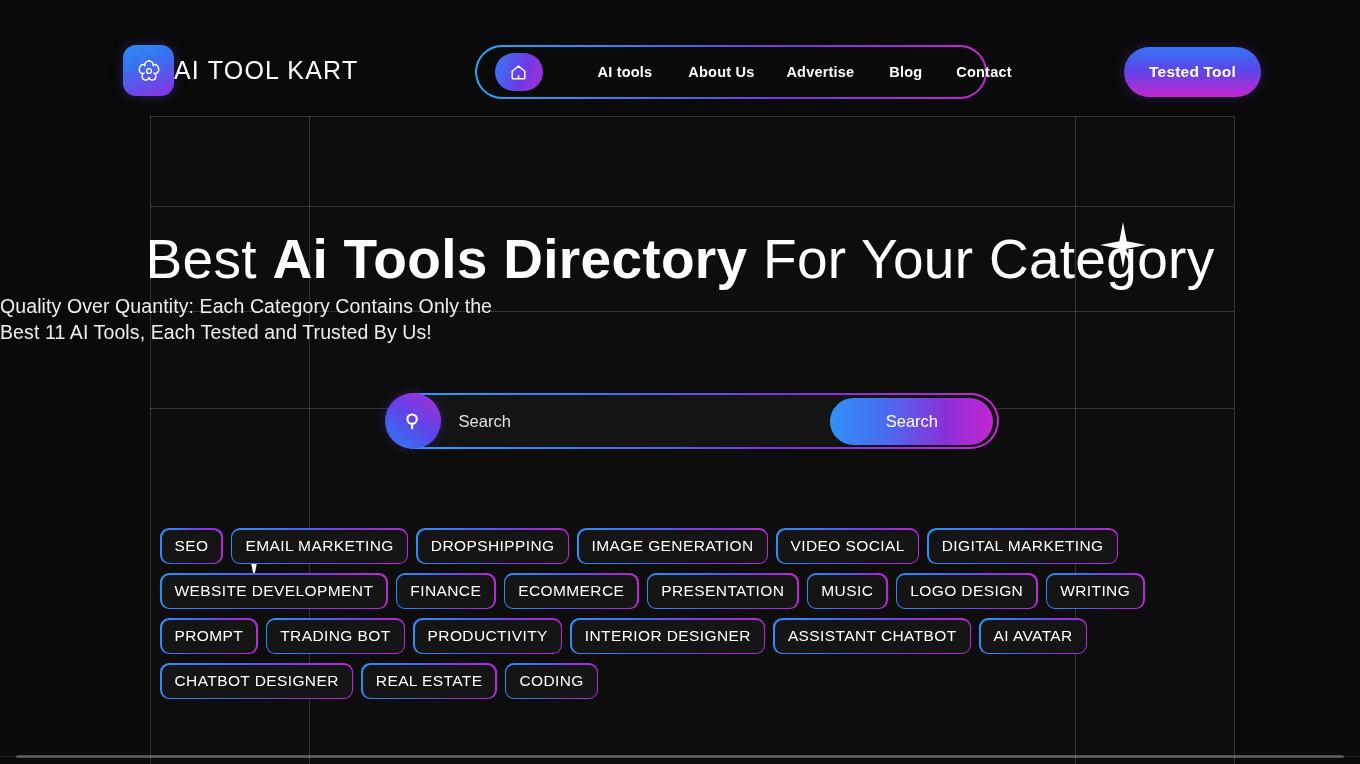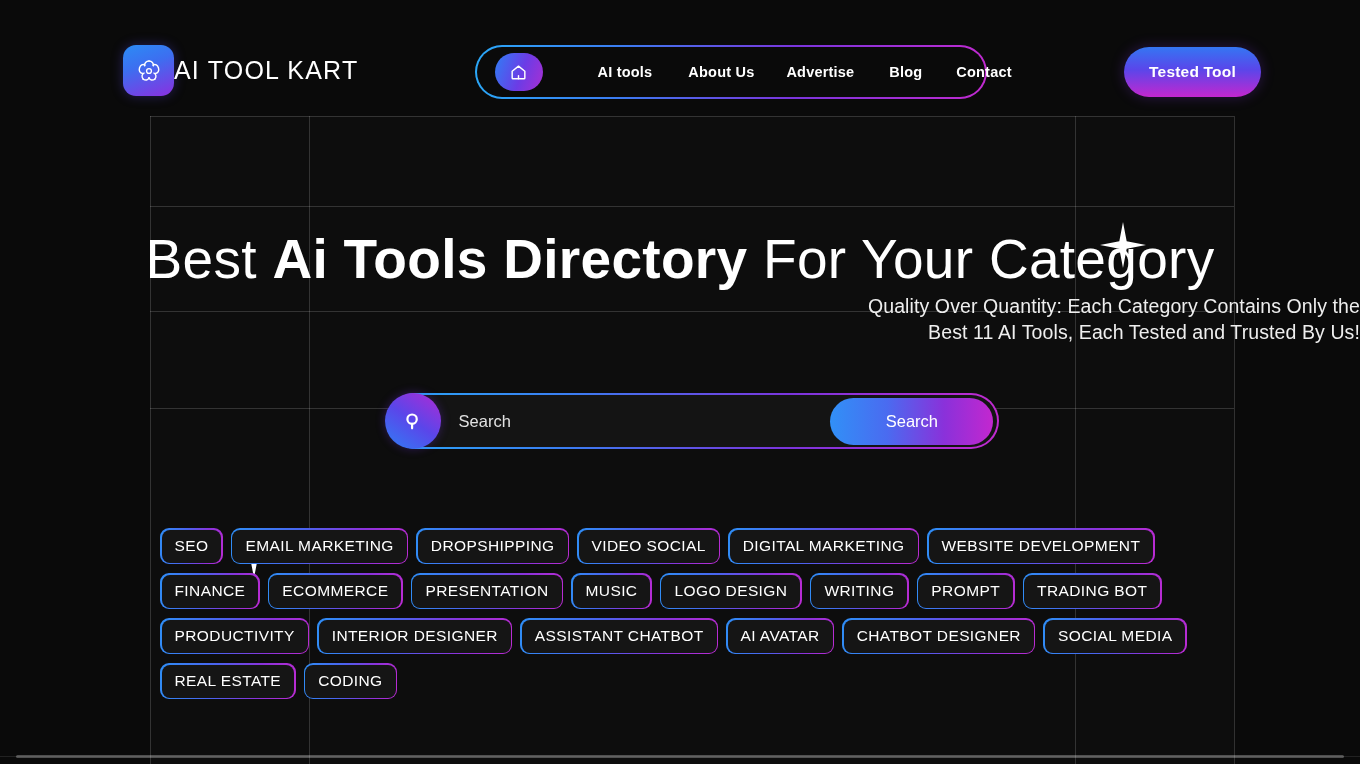--- a/index.html
+++ b/index.html
@@ -184,21 +184,21 @@
     letter-spacing: 0.3px;
     line-height: 52px;
     white-space: nowrap;
   }
   .headline b { font-weight: 700; }
 
   .subhead {
     position: absolute;
     left: 0; top: 293px;
     width: 1360px;
-    text-align: right;
+    text-align: left;
     color: #eeeeee;
     font-size: 19.5px;
     font-weight: 400;
     line-height: 26px;
     letter-spacing: 0.1px;
   }
 
   
   .searchbar {
     position: absolute;
@@ -378,20 +378,23 @@
       <div class="tag">
         <div class="tag-inner">SEO</div>
       </div>
       <div class="tag">
         <div class="tag-inner">EMAIL MARKETING</div>
       </div>
       <div class="tag">
         <div class="tag-inner">DROPSHIPPING</div>
       </div>
       <div class="tag">
+        <div class="tag-inner">IMAGE GENERATION</div>
+      </div>
+      <div class="tag">
         <div class="tag-inner">VIDEO SOCIAL</div>
       </div>
       <div class="tag">
         <div class="tag-inner">DIGITAL MARKETING</div>
       </div>
       <div class="tag">
         <div class="tag-inner">WEBSITE DEVELOPMENT</div>
       </div>
       <div class="tag">
         <div class="tag-inner">FINANCE</div>
@@ -426,23 +429,20 @@
       <div class="tag">
         <div class="tag-inner">ASSISTANT CHATBOT</div>
       </div>
       <div class="tag">
         <div class="tag-inner">AI AVATAR</div>
       </div>
       <div class="tag">
         <div class="tag-inner">CHATBOT DESIGNER</div>
       </div>
       <div class="tag">
-        <div class="tag-inner">SOCIAL MEDIA</div>
-      </div>
-      <div class="tag">
         <div class="tag-inner">REAL ESTATE</div>
       </div>
       <div class="tag">
         <div class="tag-inner">CODING</div>
       </div>
     </div>
 
 </div>
 
 </body></html>

